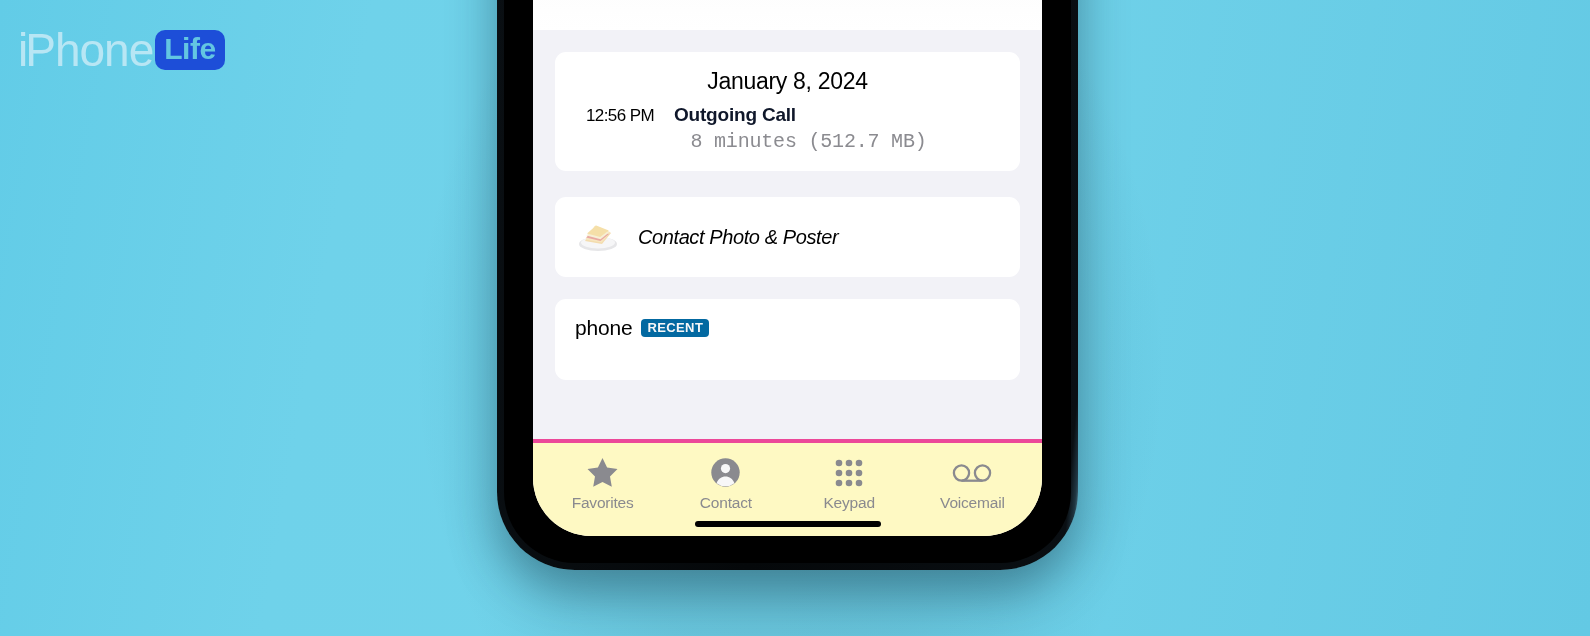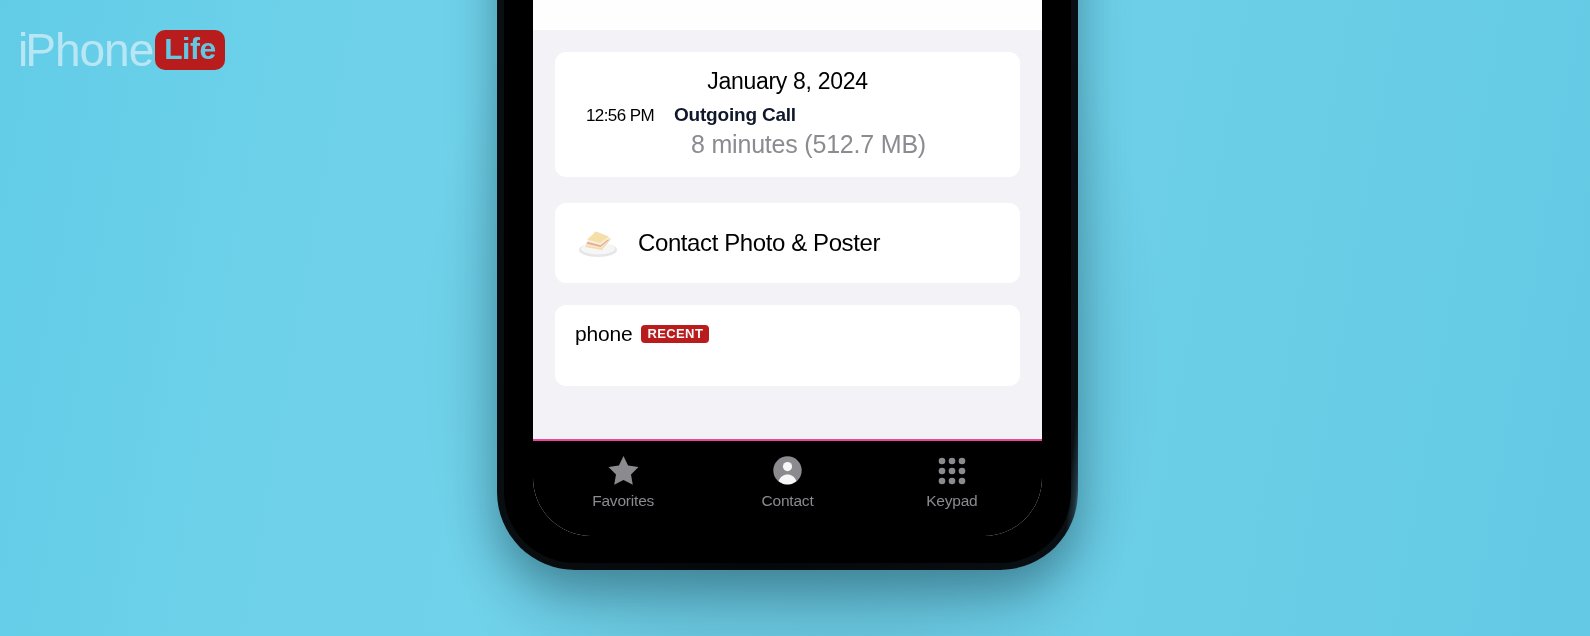--- a/index.html
+++ b/index.html
@@ -45,21 +45,21 @@
   }
   .logo-phone {
     font-size: 46px;
     color: #b8e6f4;
     font-weight: 300;
     letter-spacing: -1px;
     line-height: 1;
     margin-left: -2px;
   }
   .logo-life-box {
-    background: #b91c1c;
+    background: #1d4ed8;
     border-radius: 10px;
     padding: 4px 9px 6px 9px;
     margin-left: 2px;
     display: flex;
     align-items: center;
   }
   .logo-life {
     font-size: 30px;
     color: #63c6e2;
     font-weight: 600;
@@ -144,25 +144,26 @@
     letter-spacing: -0.6px;
     min-width: 86px;
   }
   .call-type {
     font-size: 19px;
     color: #0f172a;
     font-weight: bold;
     letter-spacing: -0.2px;
   }
   .call-duration {
-    font-size: 25px;
+    font-size: 20px;
     color: #8b8b90;
     letter-spacing: -0.2px;
     margin-left: 42px;
     margin-top: 4px;
+    font-family: Liberation Mono, monospace;
   }
 
   .poster-card {
     margin-top: 26px;
     padding: 17px 20px;
     display: flex;
     align-items: center;
     gap: 17px;
     cursor: pointer;
   }
@@ -171,55 +172,56 @@
     height: 46px;
     border-radius: 50%;
     overflow: hidden;
     flex-shrink: 0;
     display: flex;
     align-items: center;
     justify-content: center;
     background: transparent;
   }
   .poster-label {
-    font-size: 24px;
+    font-size: 20px;
     color: #000;
     letter-spacing: -0.4px;
+    font-style: italic;
   }
 
   .phone-card {
     margin-top: 22px;
     padding: 17px 20px 40px 20px;
     display: flex;
     align-items: center;
     gap: 9px;
     cursor: pointer;
   }
   .phone-label {
     font-size: 21px;
     color: #000;
     letter-spacing: -0.2px;
   }
   .recent-badge {
-    background: #b91c1c;
+    background: #0369a1;
     color: #f7f7f8;
     font-size: 13px;
     font-weight: bold;
     letter-spacing: 0.4px;
     padding: 2px 6px 3px 6px;
     border-radius: 4px;
     line-height: 1;
   }
 
   
   .tabbar {
     flex-shrink: 0;
     height: 97px;
-    background: #000000;
-    border-top: 2px solid #ec4899;
+    background: #fef9c3;
+    border-top: 4px solid #ec4899;
     display: flex;
     align-items: flex-start;
     justify-content: space-around;
     padding: 13px 8px 0 8px;
     position: relative;
     z-index: 5;
   }
   .tab {
     display: flex;
     flex-direction: column;
@@ -348,18 +350,28 @@
                 <circle cx="25" cy="15" r="3.3"></circle>
               <circle cx="5" cy="25" r="3.3"></circle>
                 <circle cx="15" cy="25" r="3.3"></circle>
                 <circle cx="25" cy="25" r="3.3"></circle>
             </g>
           </svg>
         </span>
         <span class="tab-label">Keypad</span>
       </div>
 
+      <div class="tab">
+        <span class="tab-icon">
+          <svg width="40" height="22" viewBox="0 0 40 22">
+            <circle cx="9.5" cy="11" r="7.6" fill="none" stroke="#8a8a8f" stroke-width="2.3"></circle>
+            <circle cx="30.5" cy="11" r="7.6" fill="none" stroke="#8a8a8f" stroke-width="2.3"></circle>
+            <line x1="9.5" y1="18.7" x2="30.5" y2="18.7" stroke="#8a8a8f" stroke-width="2.3"></line>
+          </svg>
+        </span>
+        <span class="tab-label">Voicemail</span>
+      </div>
 
       <div class="home-indicator"></div>
     </div>
 
   </div>
 </div>
 
 </body></html>

